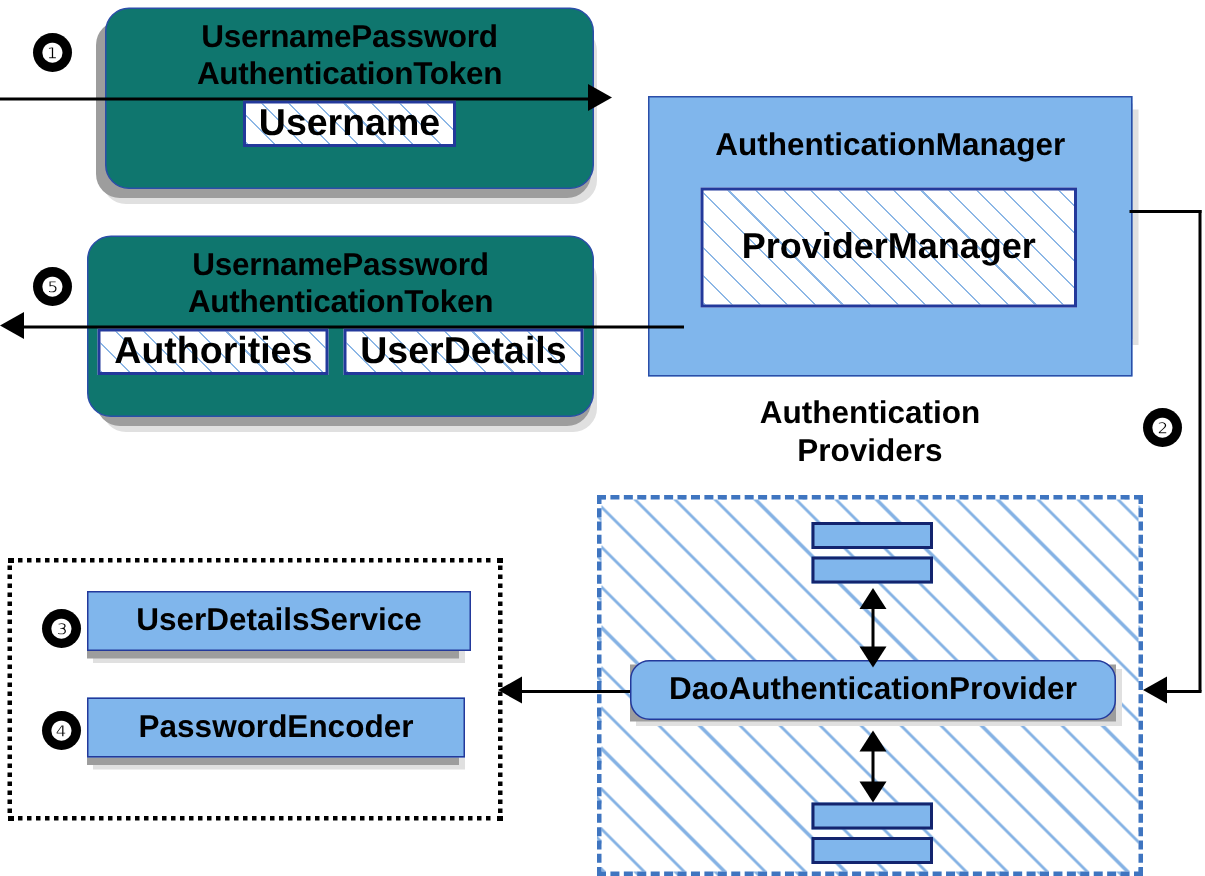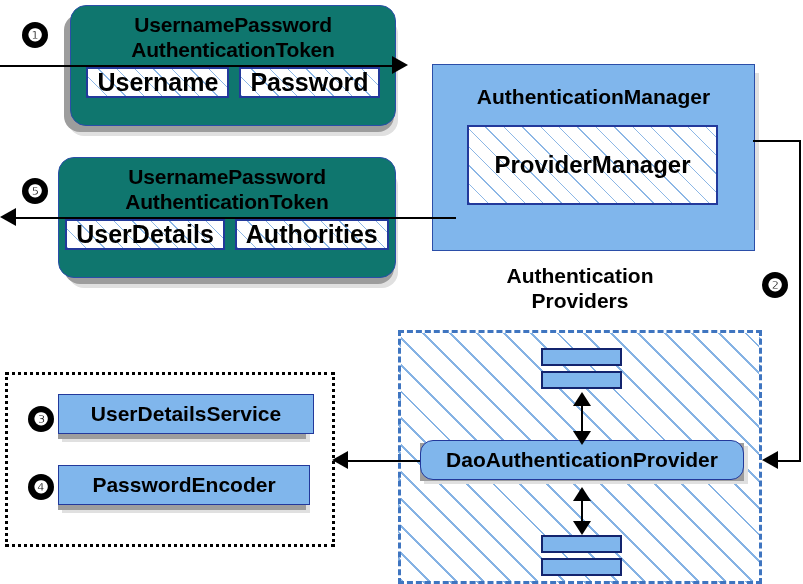--- a/index.html
+++ b/index.html
@@ -183,21 +183,20 @@
   <div class="shadow-light" style="left:68px; top:18px; width:330px; height:118px; border-radius:16px;"></div>
   <div class="shadow-dark" style="left:64px; top:14px; width:330px; height:118px; border-radius:16px;"></div>
 
   <div class="token-card" style="left:70px; top:5px; width:326px; height:121px;">
     <div class="token-title">
       <div>UsernamePassword</div>
       <div>AuthenticationToken</div>
     </div>
     <div class="token-fields">
       <div class="hatch-box field-box">Username</div>
-      <div class="hatch-box field-box">Password</div>
     </div>
   </div>
 
   <div class="shadow-light" style="left:436px; top:73px; width:323px; height:157px;"></div>
   <div class="shadow-dark" style="left:432px; top:69px; width:323px; height:157px;"></div>
 
   <div class="panel" style="left:432px; top:64px; width:323px; height:187px;">
     <div class="panel-title">AuthenticationManager</div>
     <div class="hatch-box" style="position:absolute; left:34px; top:60px; width:251px; height:80px; font-size:24px;">ProviderManager</div>
   </div>
@@ -209,22 +208,22 @@
 
   <div class="shadow-light" style="left:68px; top:170px; width:330px; height:118px; border-radius:16px;"></div>
   <div class="shadow-dark" style="left:64px; top:166px; width:330px; height:118px; border-radius:16px;"></div>
 
   <div class="token-card" style="left:58px; top:157px; width:338px; height:121px;">
     <div class="token-title">
       <div>UsernamePassword</div>
       <div>AuthenticationToken</div>
     </div>
     <div class="token-fields">
+      <div class="hatch-box field-box">Authorities</div>
       <div class="hatch-box field-box">UserDetails</div>
-      <div class="hatch-box field-box">Authorities</div>
     </div>
   </div>
 
   <div class="line-h" style="left:753px; top:140px; width:48px;"></div>
   <div class="line-v" style="left:799px; top:140px; height:321px;"></div>
   <div class="line-h" style="left:778px; top:460px; width:23px;"></div>
   <div class="arrow arrow-l" style="left:762px; top:451px;"></div>
 
   <div class="badge" style="left:762px; top:272px;">❷</div>
 

